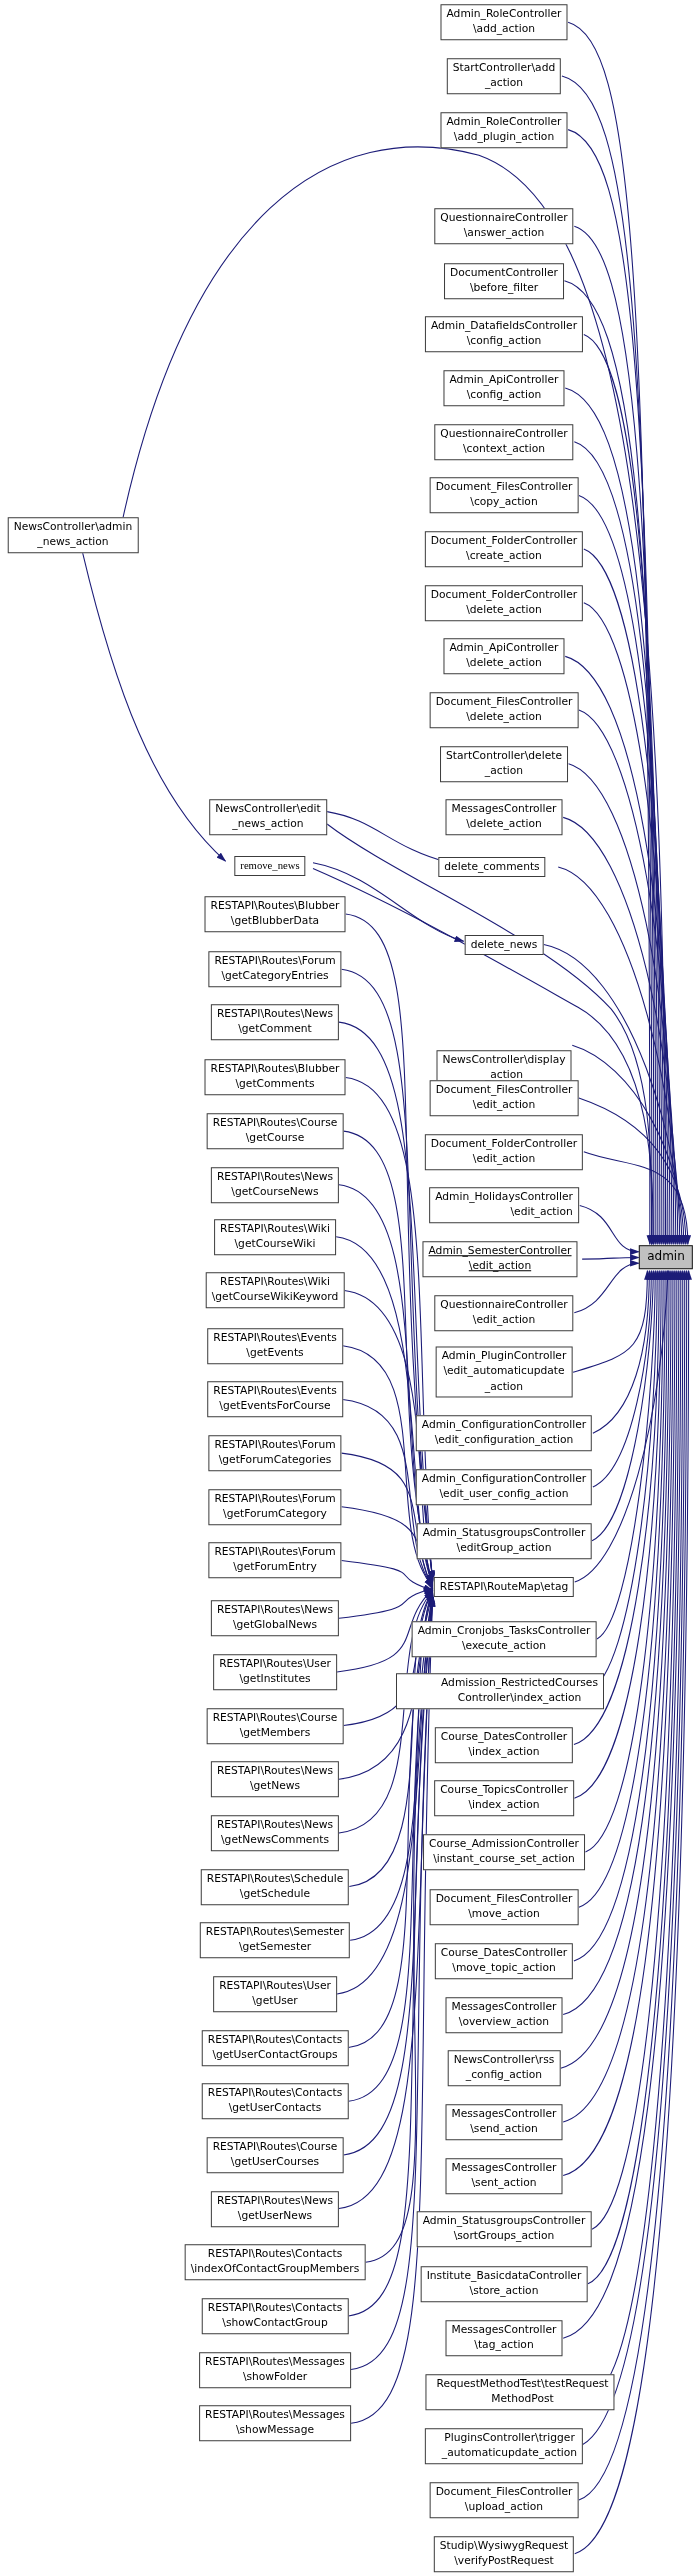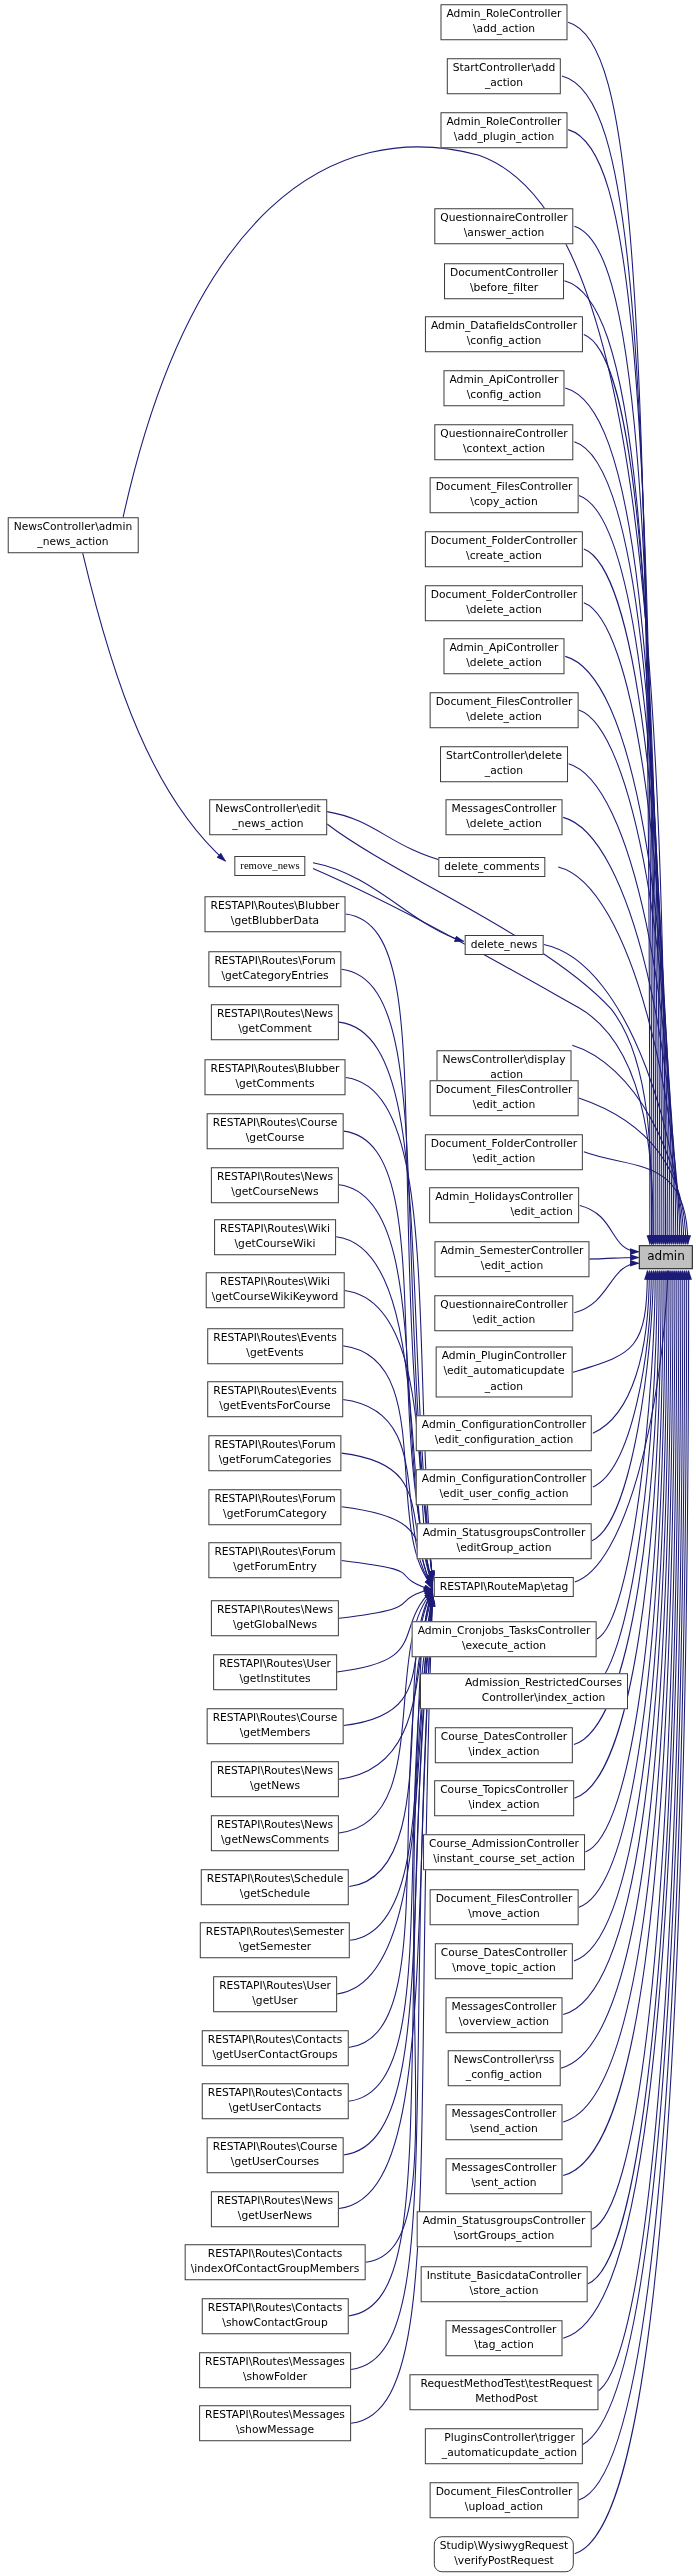--- a/index.html
+++ b/index.html
@@ -143,37 +143,37 @@
       <div class="node" style="left: 492px; top: 867px;">delete_comments</div>
       <div class="node" style="left: 504px; top: 945px;">delete_news</div>
       <div class="node" style="left: 504px; top: 1068px;">NewsController\display
 _action</div>
       <div class="node" style="left: 504px; top: 1098px;">Document_FilesController
 \edit_action</div>
       <div class="node" style="left: 504px; top: 1152px;">Document_FolderController
 \edit_action</div>
       <div class="node" style="left: 504px; top: 1205px; text-align: right;">Admin_HolidaysController
 \edit_action</div>
-      <div class="node" style="left: 512px; top: 1259px;">Admin_SemesterController
+      <div class="node" style="left: 500px; top: 1259px; text-decoration: underline;">Admin_SemesterController
 \edit_action</div>
       <div class="node" style="left: 504px; top: 1313px;">QuestionnaireController
 \edit_action</div>
       <div class="node" style="left: 504px; top: 1372px;">Admin_PluginController
 \edit_automaticupdate
 _action</div>
       <div class="node" style="left: 504px; top: 1433px;">Admin_ConfigurationController
 \edit_configuration_action</div>
       <div class="node" style="left: 504px; top: 1487px;">Admin_ConfigurationController
 \edit_user_config_action</div>
       <div class="node" style="left: 504px; top: 1541px;">Admin_StatusgroupsController
 \editGroup_action</div>
       <div class="node" style="left: 504px; top: 1587px;">RESTAPI\RouteMap\etag</div>
       <div class="node" style="left: 504px; top: 1639px;">Admin_Cronjobs_TasksController
 \execute_action</div>
-      <div class="node" style="left: 524px; top: 1691px; padding-left: 44px;">Admission_RestrictedCourses
+      <div class="node" style="left: 500px; top: 1691px; padding-left: 44px;">Admission_RestrictedCourses
 Controller\index_action</div>
       <div class="node" style="left: 504px; top: 1745px;">Course_DatesController
 \index_action</div>
       <div class="node" style="left: 504px; top: 1798px;">Course_TopicsController
 \index_action</div>
       <div class="node" style="left: 504px; top: 1852px;">Course_AdmissionController
 \instant_course_set_action</div>
       <div class="node" style="left: 504px; top: 1907px;">Document_FilesController
 \move_action</div>
       <div class="node" style="left: 504px; top: 1961px;">Course_DatesController
@@ -185,27 +185,27 @@
       <div class="node" style="left: 504px; top: 2122px;">MessagesController
 \send_action</div>
       <div class="node" style="left: 504px; top: 2176px;">MessagesController
 \sent_action</div>
       <div class="node" style="left: 504px; top: 2229px;">Admin_StatusgroupsController
 \sortGroups_action</div>
       <div class="node" style="left: 504px; top: 2284px;">Institute_BasicdataController
 \store_action</div>
       <div class="node" style="left: 504px; top: 2338px;">MessagesController
 \tag_action</div>
-      <div class="node" style="left: 504px; top: 2392px; padding-left: 10px;">RequestMethodTest\testRequest
+      <div class="node" style="left: 520px; top: 2392px; padding-left: 10px;">RequestMethodTest\testRequest
 MethodPost</div>
       <div class="node" style="left: 504px; top: 2446px; padding-left: 16px;">PluginsController\trigger
 _automaticupdate_action</div>
       <div class="node" style="left: 504px; top: 2500px;">Document_FilesController
 \upload_action</div>
-      <div class="node" style="left: 504px; top: 2554px; border-radius: 8px;">Studip\WysiwygRequest
+      <div class="node" style="left: 504px; top: 2554px;">Studip\WysiwygRequest
 \verifyPostRequest</div>
       <div class="node" style="left: 275px; top: 914px;">RESTAPI\Routes\Blubber
 \getBlubberData</div>
       <div class="node" style="left: 275px; top: 969px;">RESTAPI\Routes\Forum
 \getCategoryEntries</div>
       <div class="node" style="left: 275px; top: 1022px;">RESTAPI\Routes\News
 \getComment</div>
       <div class="node" style="left: 275px; top: 1077px;">RESTAPI\Routes\Blubber
 \getComments</div>
       <div class="node" style="left: 275px; top: 1131px;">RESTAPI\Routes\Course

